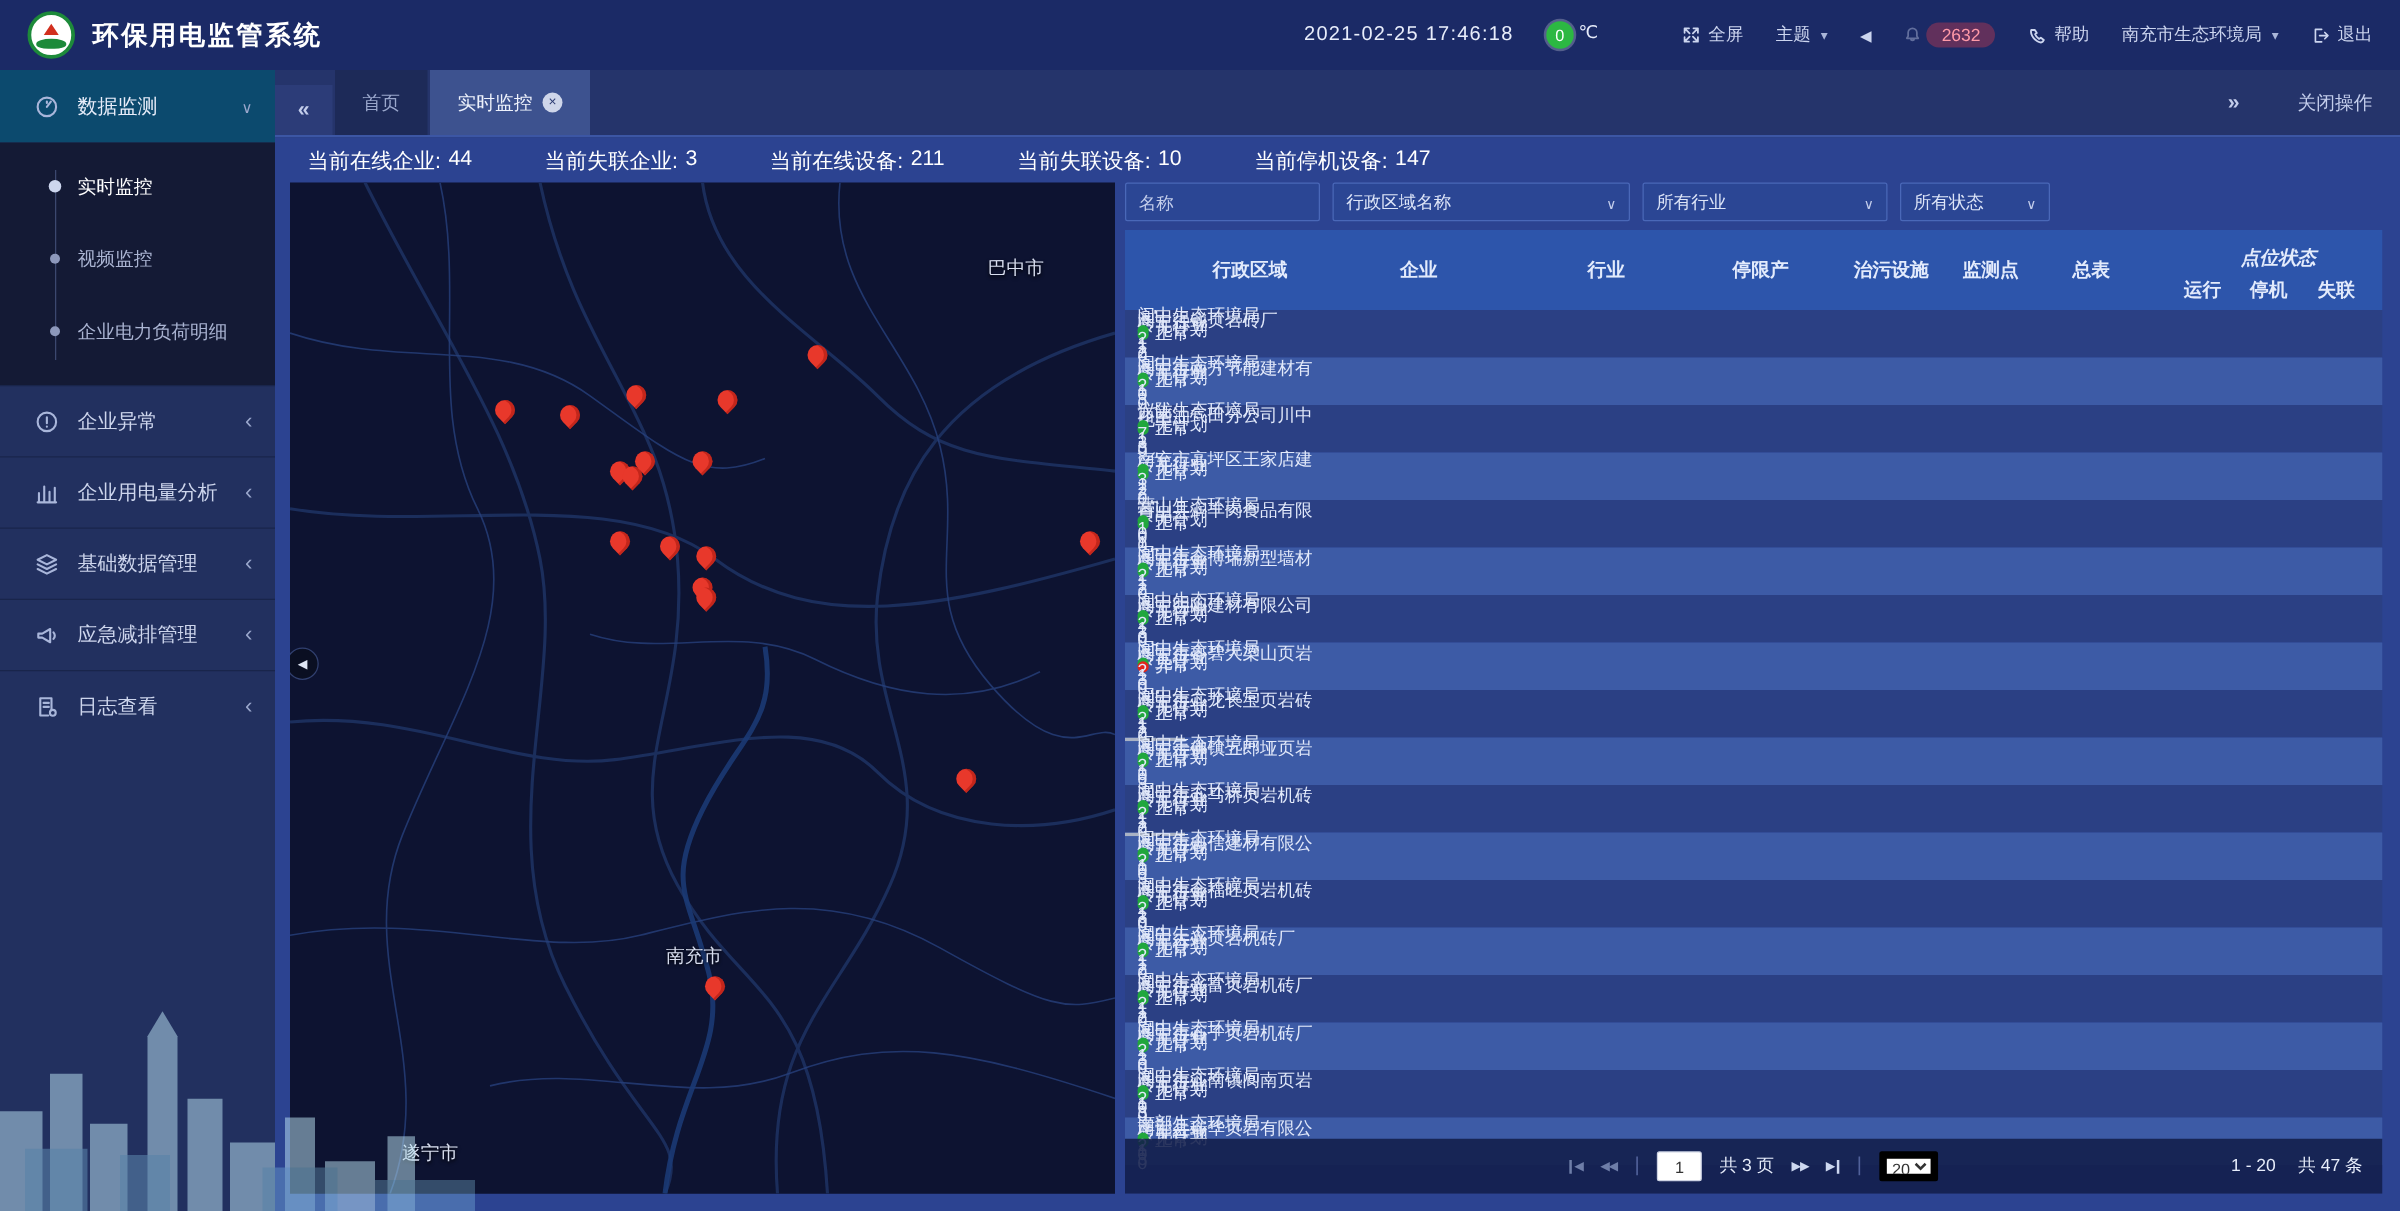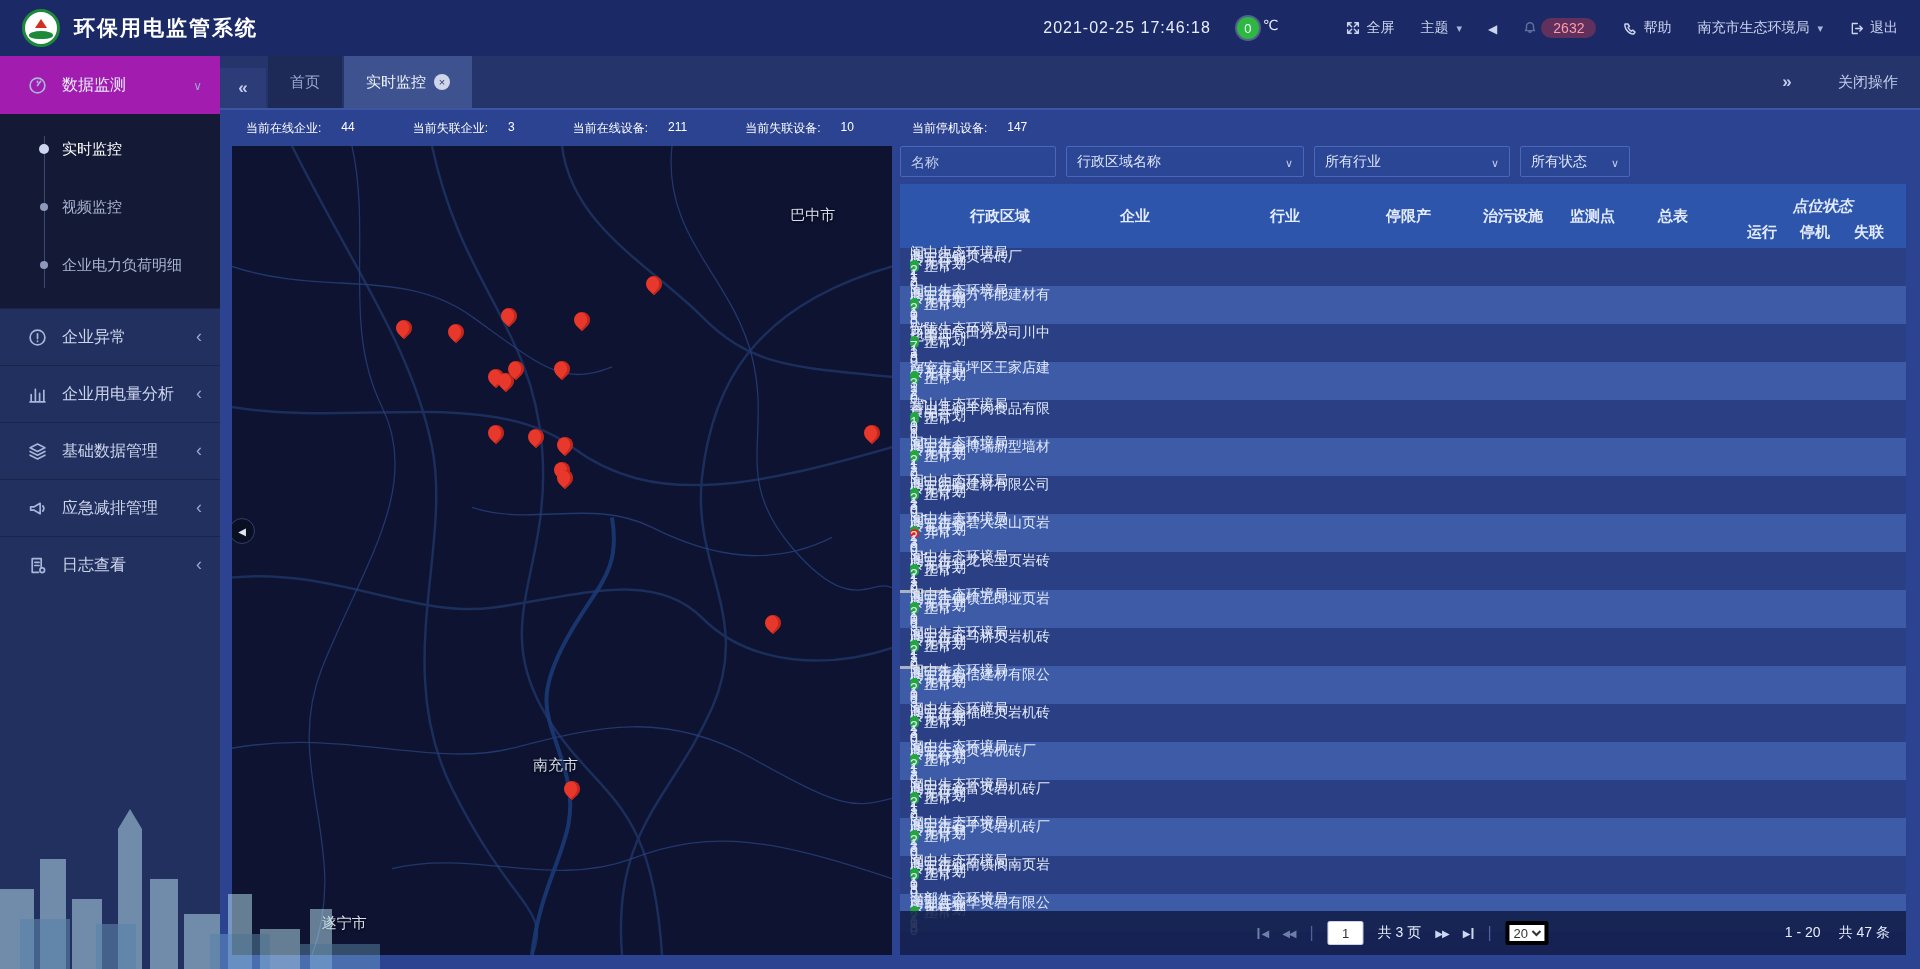--- a/index.html
+++ b/index.html
@@ -25,21 +25,21 @@
   .caret-down::after { content:"▾"; font-size:11px; color:#aab6d8; margin-left:2px; }
   .speaker-ico::before { content:"◀"; font-size:12px; color:#ccd5ef; }
   .notif { display:flex; align-items:center; gap:4px; }
   .notif-pill { background:rgba(185,55,80,.45); color:#ff9aa8; border-radius:11px; padding:2px 12px; font-size:14px; }
 
   
   .main { display:flex; height:913px; }
 
   
   .sidebar { width:220px; background:#22305f; flex:0 0 auto; position:relative; color:#b9c3de; }
-  .side-section { height:58px; display:flex; align-items:center; background:#a21caf; cursor:pointer; }
+  .side-section { height:58px; display:flex; align-items:center; background:#0c4a6e; cursor:pointer; }
   .s-ico { width:20px; margin-left:28px; margin-right:14px; display:flex; }
   .s-label { font-size:16px; color:#e8edfa; }
   .chev { margin-left:auto; margin-right:18px; font-size:14px; color:#9aa7cc; }
   .ico-chevron-down::before { content:"∨"; font-size:12px; }
   .ico-chevron-left::before { content:"‹"; font-size:18px; line-height:10px; }
   .side-sub { background:#141a35; padding:6px 0 14px; position:relative; }
   .side-sub::before { content:""; position:absolute; left:44px; top:22px; bottom:20px; width:1px; background:#3c486f; }
   .sub-item { height:58px; display:flex; align-items:center; cursor:pointer; position:relative; }
   .sub-dot { width:8px; height:8px; border-radius:50%; background:#8d98bb; position:absolute; left:40px; }
   .sub-label { margin-left:62px; font-size:15px; color:#aab4d2; }
@@ -61,21 +61,21 @@
   .tab { height:52px; padding:0 22px; display:flex; align-items:center; gap:8px; font-size:15px; color:#9aa7cc; background:#1d2a58; cursor:pointer; margin-left:2px;margin-top:12px; }
   .tab.active { background:#3d528f; color:#eef2fc; }
   .tab-close { width:16px; height:16px; border-radius:50%; background:#cfd6ea; color:#2c3b72; font-size:11px; display:flex; align-items:center; justify-content:center; line-height:1; }
   .tab-close::before { content:"×"; }
   .tabbar-right { margin-left:auto; display:flex; align-items:center; gap:28px; padding-right:22px; align-self:center; }
   .close-ops { font-size:15px; color:#c3cdeb; cursor:pointer; }
 
   
   .content { flex:1; background:#2c4391; padding:0 14px 0 12px; display:flex; flex-direction:column; }
   .stats-row { height:36px; display:flex; align-items:center; gap:58px; padding-left:14px; }
-  .stat { font-size:12px; color:#ffffff; display:flex; gap:20px; }
+  .stat { font-size:17px; color:#ffffff; display:flex; gap:6px; }
 
   .content-body { flex:1; display:flex; gap:8px; padding-bottom:14px; }
 
   
   .map-panel { width:660px; flex:0 0 auto; background:#0d1331; position:relative; overflow:hidden; cursor:grab; }
   .map-roads { position:absolute; inset:0; width:100%; height:100%; }
   .city { position:absolute; font-size:15px; color:#d9dff0; text-shadow:0 1px 3px #000; transform:translate(-50%,-50%); white-space:nowrap; }
   .pin { position:absolute; width:16px; height:16px; background:#e8382b; border-radius:50% 50% 50% 0;
     transform:rotate(-45deg); margin:-20px 0 0 -8px; box-shadow:inset -2px -2px 0 rgba(140,12,6,.4); cursor:pointer; }
   .map-collapse { position:absolute; left:-3px; top:46%; width:26px; height:26px; border-radius:50%; background:#0a0f22;
@@ -84,21 +84,21 @@
 
   
   .right-panel { flex:1; display:flex; flex-direction:column; position:relative; min-width:0; }
   .filter-row { height:32px; display:flex; gap:10px; margin-bottom:6px; flex:0 0 auto; }
   .f-box { background:#2b4694; border:1px solid #4a68b8; border-radius:2px; height:31px; display:flex; align-items:center;
     padding:0 10px; font-size:14px; color:#dde5f8; cursor:pointer; }
   .f-input { width:156px; background:#2b4694; border:1px solid #4a68b8; border-radius:2px; color:#e6ecfa; padding:0 10px; font-size:14px; height:31px; }
   .f-input::placeholder { color:#c3cdeb; }
   .f-select { justify-content:space-between; }
   .sel-chev::after { content:"∨"; font-size:11px; color:#c3cdeb; margin-left:12px; }
-  .w-region { width:238px; } .w-industry { width:196px; } .w-status { width:110px; }
+  .w-region { width:238px; } .w-industry { width:196px; } .w-status { width:120px; }
 
   .table-wrap { flex:1; overflow:hidden; position:relative; }
   .grid { --cols:60px 150px 150px 116px 97px 87px 88px 91px 53px 54px 60px; }
   .thead { display:grid; grid-template-columns:var(--cols); grid-template-rows:32px 32px; height:64px; background:#2d55ab;
     color:#e3ebfc; font-size:15px; font-weight:bold; }
   .th { grid-row:1/3; align-self:center; padding-left:10px; }
   .th-idx { padding:0; }
   .th-group { grid-row:1; grid-column:9/12; align-self:end; text-align:center; font-style:italic; }
   .th-sub { grid-row:2; align-self:center; padding-left:8px; }
   .th-sub.c9 { grid-column:9; } .th-sub.c10 { grid-column:10; } .th-sub.c11 { grid-column:11; }
@@ -120,21 +120,21 @@
   .pg-center { position:absolute; left:50%; transform:translateX(-50%); display:flex; align-items:center; gap:14px; }
   .pg-ico { font-size:10px; cursor:pointer; letter-spacing:-1px; }
   .pg-ico.dim { color:#6e7ea8; }
   .pg-first::before { content:"◀"; } .pg-first { border-left:2px solid currentColor; padding-left:2px; }
   .pg-prev::before { content:"◀◀"; }
   .pg-next::before { content:"▶▶"; }
   .pg-last::before { content:"▶"; } .pg-last { border-right:2px solid currentColor; padding-right:2px; }
   .pg-div { color:#51619a; }
   .pg-input { width:36px; height:24px; border:1px solid #cdd3e3; border-radius:2px; background:#fff; color:#333; text-align:center; font-size:13px; }
   .pg-pages { font-size:14px; color:#e6ecfa; }
-  .pg-size { height:24px; background:#fff; color:#333; border:4px solid #000000; border-radius:2px; font-size:13px; }
+  .pg-size { height:24px; background:#fff; color:#333; border:6px solid #000000; border-radius:2px; font-size:13px; }
   .pg-right { margin-left:auto; display:flex; gap:18px; padding-right:16px; font-size:14px; color:#e6ecfa; }
 
   svg.ic { stroke:#a9b6da; stroke-width:1.6; fill:none; stroke-linecap:round; stroke-linejoin:round; }
   svg.ic-top { stroke:#ccd5ef; stroke-width:1.6; fill:none; stroke-linecap:round; stroke-linejoin:round; }
 </style>
 </head>
 <body>
 
 <div class="app">
 

